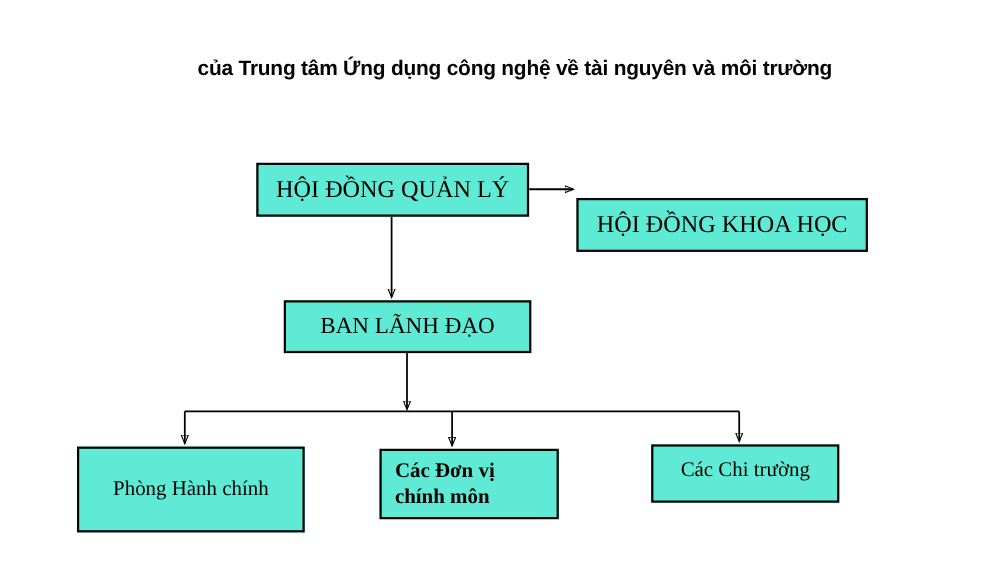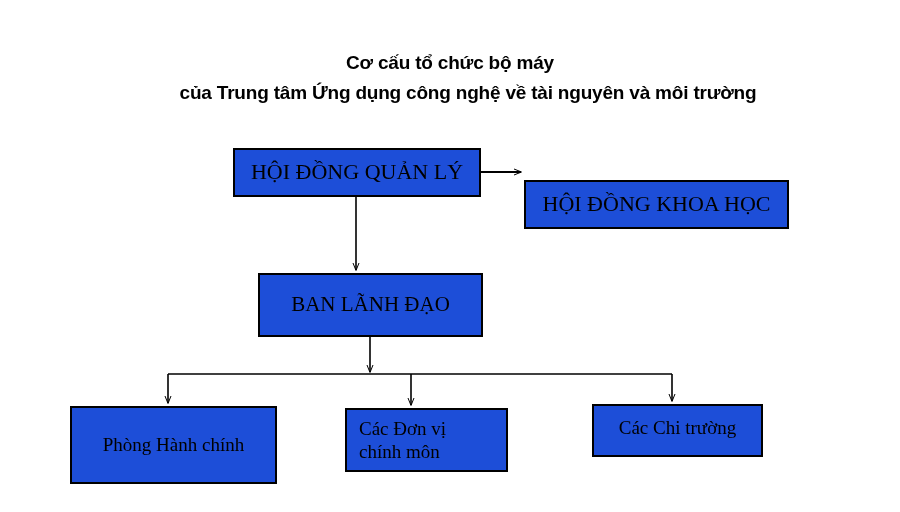--- a/index.html
+++ b/index.html
@@ -38,54 +38,55 @@
     letter-spacing: -0.2px;
     color: #000000;
   }
   .title-line-1 { display: block; }
   .title-line-2 { display: block; margin-left: 36px; }
 
   
   .node {
     position: absolute;
     box-sizing: border-box;
-    background: #1d4ed8;
+    background: #5eead4;
     border: 2px solid #000000;
     display: flex;
     align-items: center;
     font-family: "Liberation Serif", "DejaVu Serif", serif;
     color: #000000;
   }
   .node-inner {
     width: 100%;
     line-height: 1.22;
   }
   .node.center .node-inner { text-align: center; }
   .node.leftalign .node-inner {
     text-align: left;
     padding-left: 12px;
+    font-weight: bold;
   }
 
   
   #node-hdql {
     left: 233px;  top: 148px;
     width: 248px; height: 49px;
     font-size: 22px;
     justify-content: center;
   }
   #node-hdkh {
     left: 524px;  top: 148px;
     width: 265px; height: 49px;
     font-size: 22px;
     justify-content: center;
     margin-top: 32px;
   }
   #node-bld {
     left: 258px;  top: 273px;
-    width: 225px; height: 64px;
+    width: 225px; height: 48px;
     font-size: 21px;
     justify-content: center;
   }
 
   
   #node-phong {
     left: 70px;   top: 406px;
     width: 207px; height: 78px;
     font-size: 19px;
     justify-content: center;
@@ -118,21 +119,20 @@
     stroke: #000000;
     fill: none;
   }
 </style>
 </head>
 <body>
 
 <div id="chart-root">
 
   <div class="title-block">
-    <span class="title-line-1">Cơ cấu tổ chức bộ máy</span>
     <span class="title-line-2">của  Trung tâm Ứng dụng công nghệ về tài nguyên và môi trường</span>
   </div>
 
   <svg id="connectors" viewBox="0 0 900 512" width="900" height="512" xmlns="http://www.w3.org/2000/svg">
     <defs>
       <marker id="arrowhead" markerWidth="9" markerHeight="9" refX="7.5" refY="3.6" orient="auto" markerUnits="userSpaceOnUse">
         <path d="M0,0.4 L8,3.6 L0,6.8 z" fill="#000000"></path>
       </marker>
     </defs>
 

